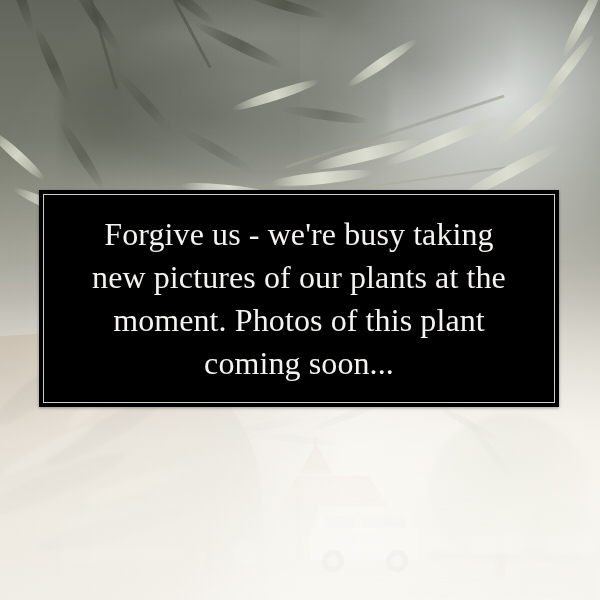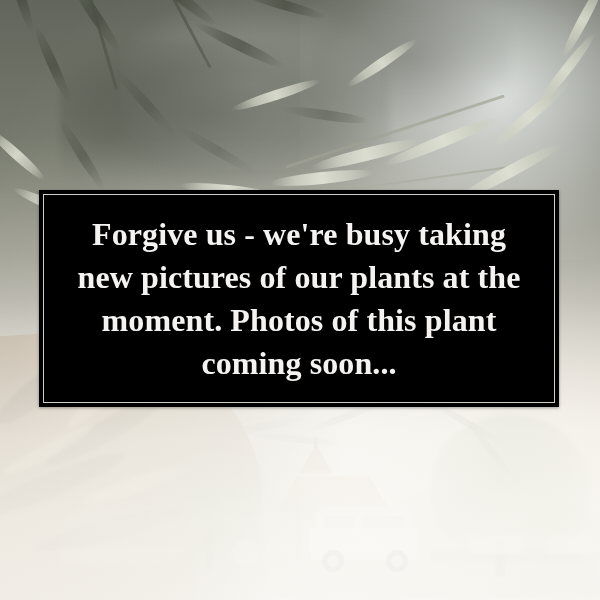--- a/index.html
+++ b/index.html
@@ -7,21 +7,20 @@
     padding: 0;
     background: #ffffff;
   }
   #stage {
     position: relative;
     width: 600px;
     height: 600px;
     overflow: hidden;
     font-family: "Liberation Serif", "DejaVu Serif", serif;
     background: #efece5;
-    font-weight: bold;
   }
 
   
   .photo {
     position: absolute;
     inset: 0;
     overflow: hidden;
   }
 
   

